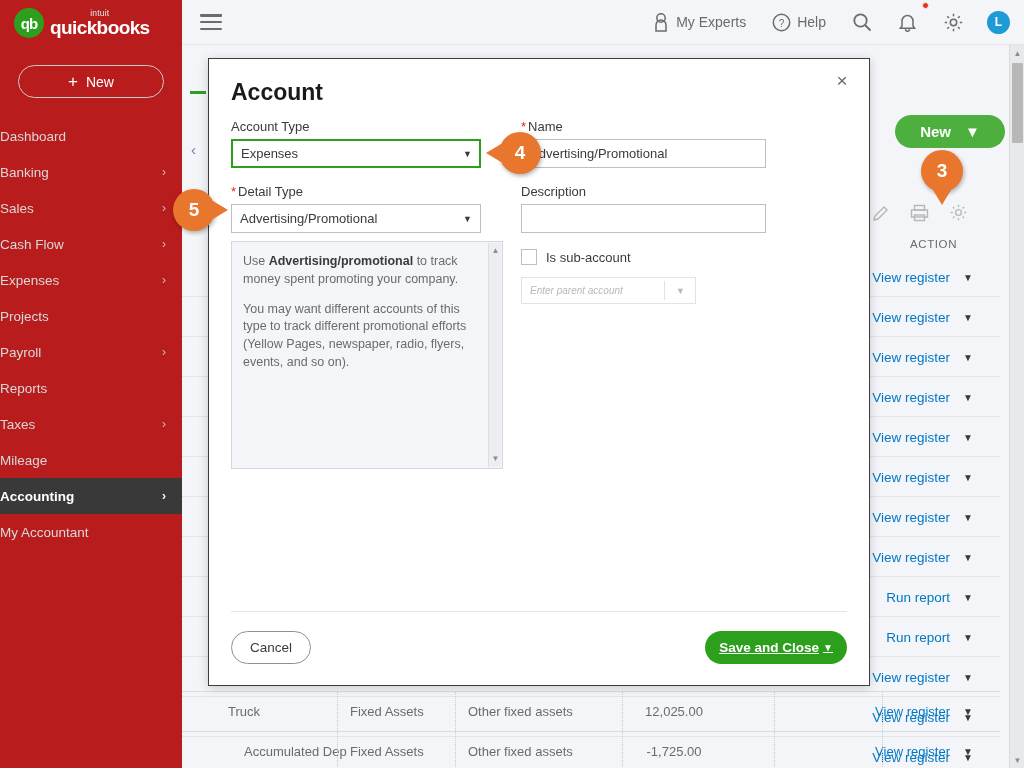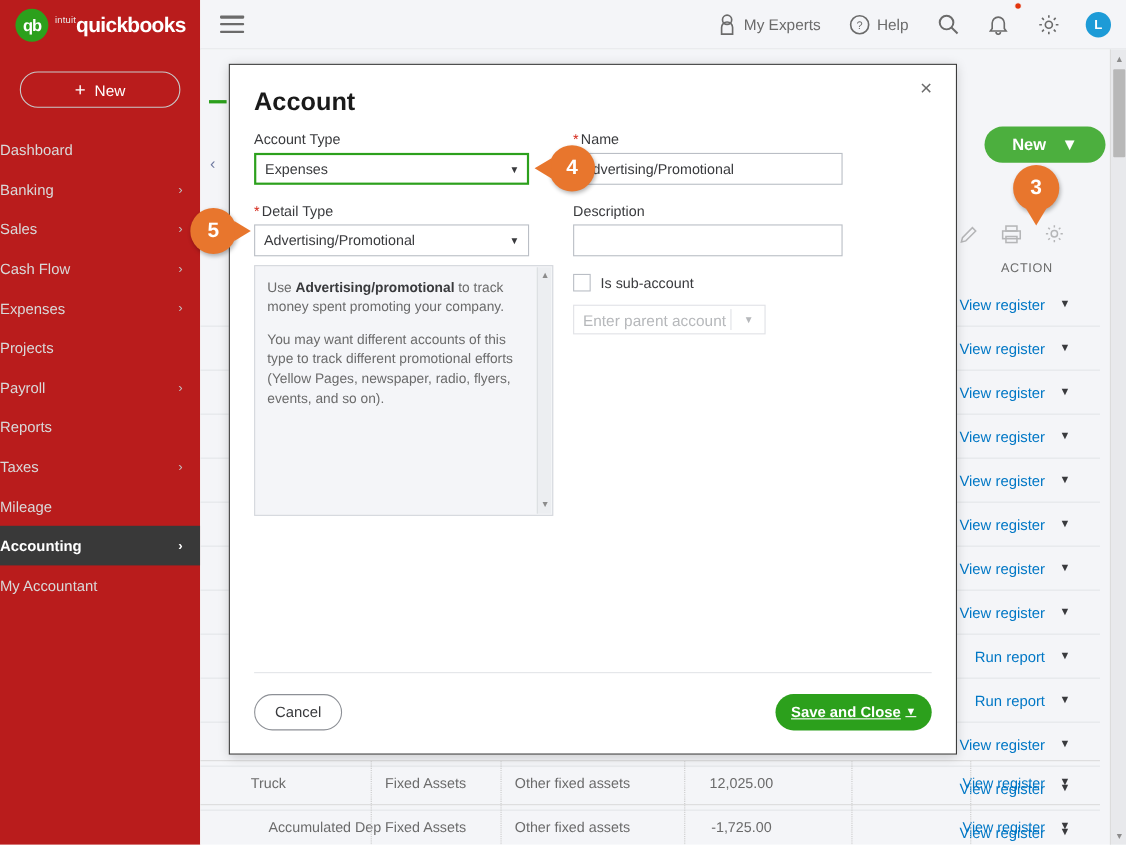--- a/index.html
+++ b/index.html
@@ -26,21 +26,21 @@
     position: absolute; left: 14px; top: 8px;
     display: flex; align-items: center; gap: 6px;
   }
   .qb-dot {
     width: 30px; height: 30px; border-radius: 50%;
     background: #2ca01c;
     display: flex; align-items: center; justify-content: center;
     color: #fff; font-size: 15px; font-weight: bold;
     letter-spacing: -1px;
   }
-  .logo-text { display: flex; flex-direction: row; line-height: 1; }
+  .logo-text { display: flex; flex-direction: column; line-height: 1; }
   .logo-intuit { font-size: 8.5px; color: #e8e8e8; letter-spacing: 0.2px; margin-bottom: 1px; }
   .logo-qb { font-size: 19px; color: #ffffff; font-weight: bold; letter-spacing: -0.6px; }
 
   .new-btn {
     position: absolute; left: 18px; top: 65px;
     width: 146px; height: 33px;
     border: 1px solid #c9c9c9; border-radius: 17px;
     background: transparent; color: #ffffff;
     font-size: 14px; font-family: "Liberation Sans", sans-serif;
     display: flex; align-items: center; justify-content: center; gap: 8px;
@@ -278,21 +278,21 @@
     cursor: pointer;
   }
   .chk-label { font-size: 13px; color: #393a3d; }
   .parent-wrap {
     position: relative; margin-top: 12px;
     width: 175px; height: 27px;
     border: 1px solid #e0e2e6; background: #fff;
     display: flex; align-items: center;
   }
   .parent-ph {
-    font-size: 14px; color: #b6b8bb; 
+    font-size: 10px; color: #b6b8bb; font-style: italic;
     padding-left: 8px;
   }
   .parent-div {
     position: absolute; right: 30px; top: 3px; bottom: 3px;
     width: 1px; background: #e0e2e6;
   }
   .parent-caret {
     position: absolute; right: 10px; top: 50%;
     transform: translateY(-50%);
     font-size: 9px; color: #b6b8bb;

